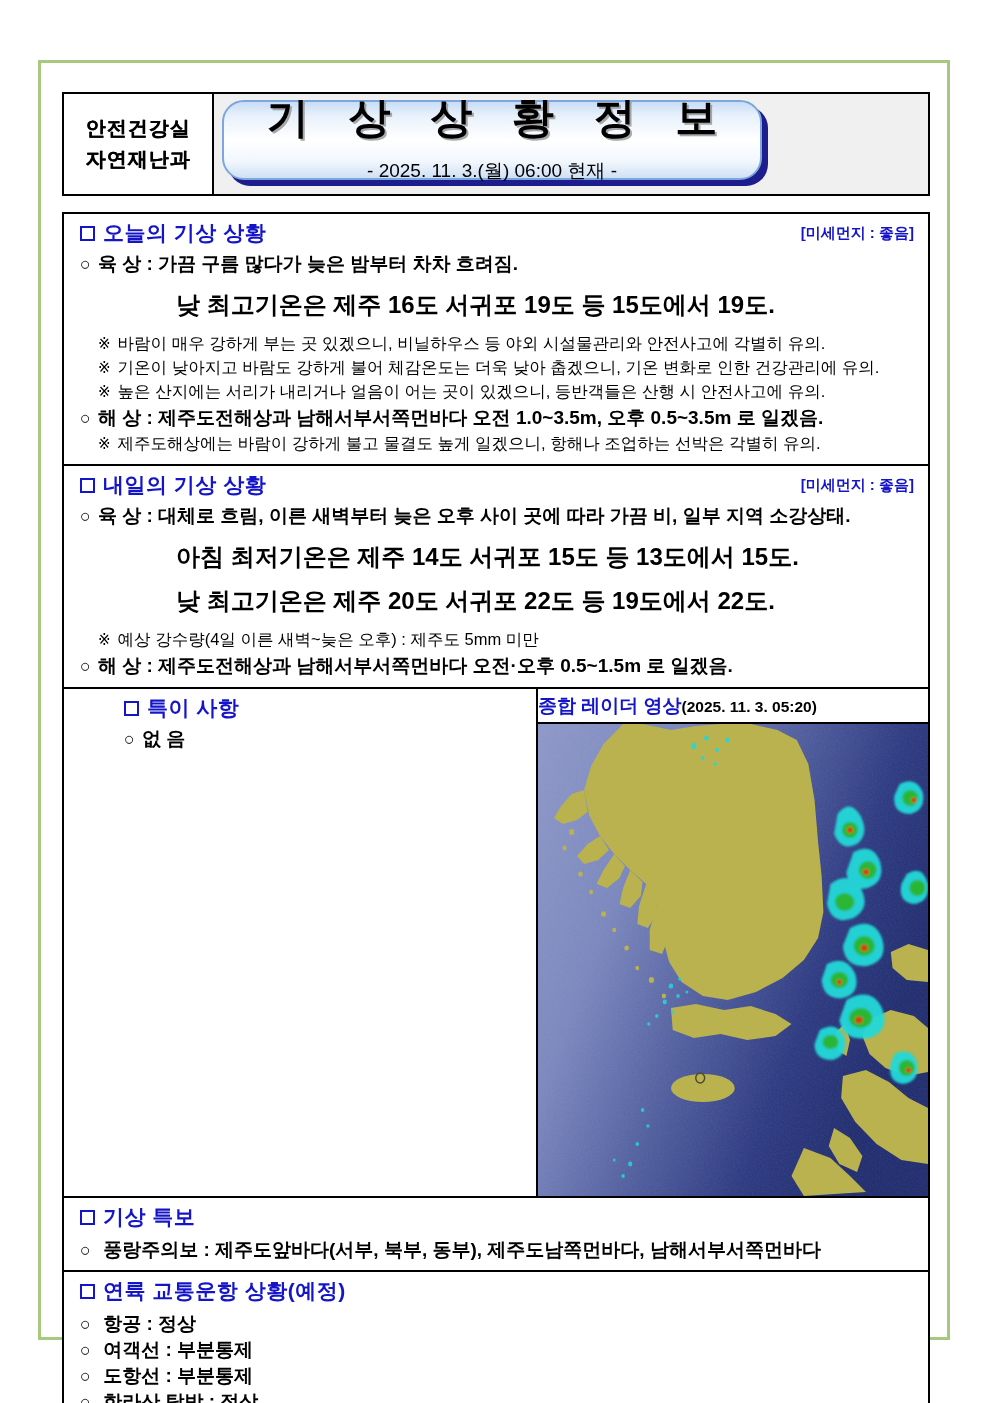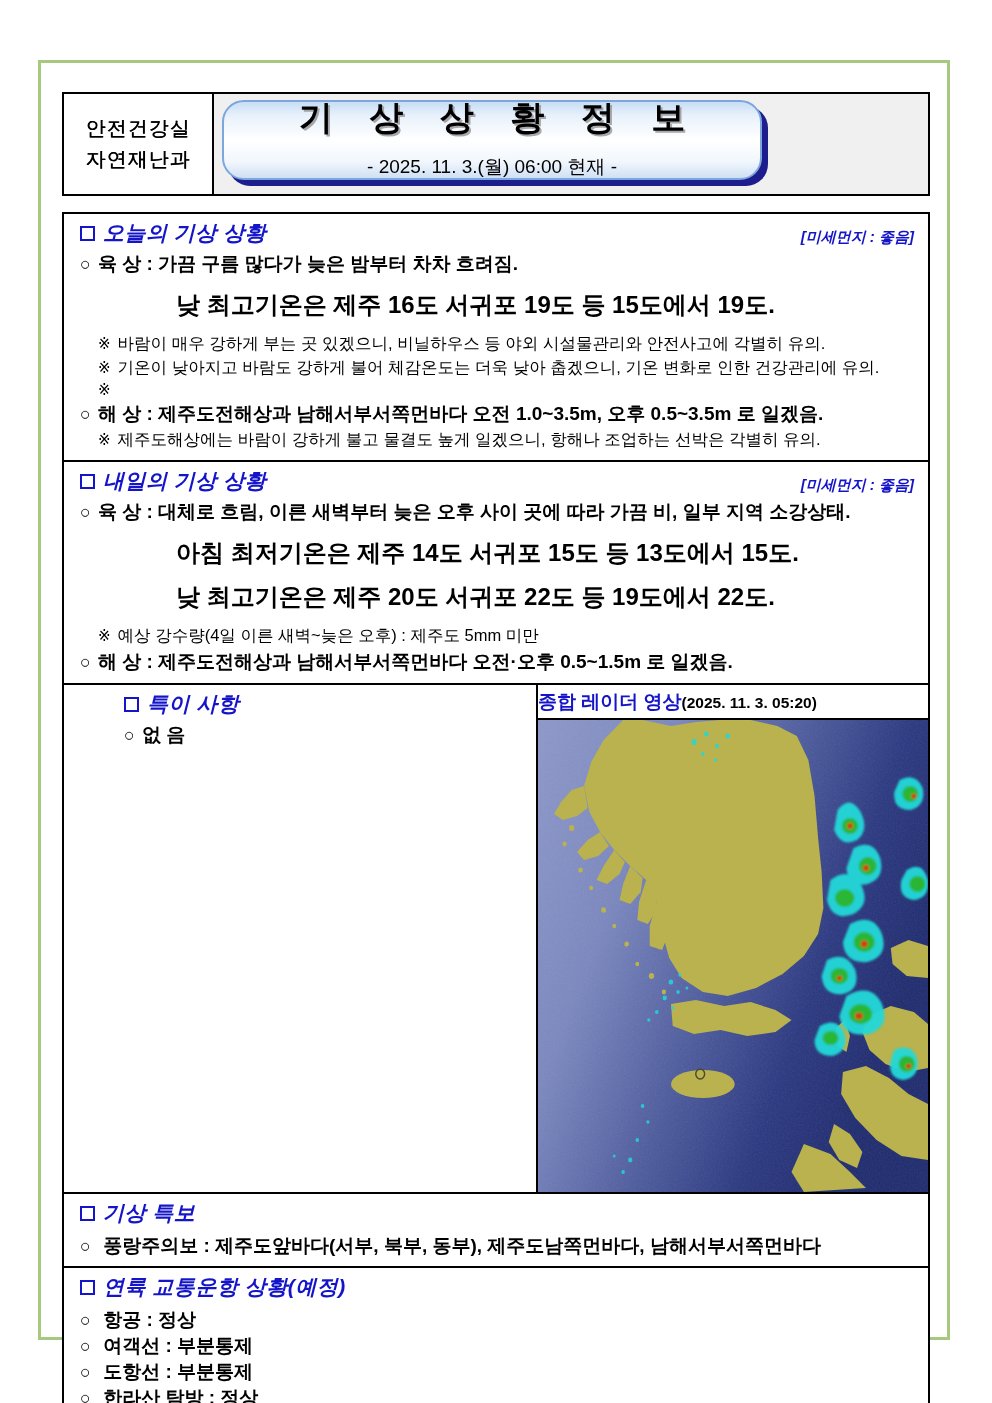--- a/index.html
+++ b/index.html
@@ -53,21 +53,21 @@
   .hdr-cell-mid {
     flex: 1 1 auto;
     background: #f0f0f0;
     position: relative;
     display: flex;
     align-items: center;
     justify-content: center;
   }
   .hdr-side-line {
     font-size: 20px;
-    font-weight: normal;
+    font-weight: bold;
     color: #000;
     letter-spacing: 1px;
     white-space: nowrap;
     text-shadow: 0.5px 0 0 #000;
   }
   .hdr-cell-right .hdr-side-line:first-child { letter-spacing: 4px; }
 
   
   .title-plate-shadow {
     position: absolute;
@@ -88,29 +88,28 @@
     border: 2px solid #7ba7dd;
     box-sizing: border-box;
     background: linear-gradient(180deg,
         #c8ddf5 0%, #e8f1fb 18%, #ffffff 50%, #f2f7fd 78%, #cfe0f4 100%);
     display: flex;
     flex-direction: column;
     align-items: center;
     justify-content: center;
   }
   .title-main {
-    font-size: 34px;
+    font-size: 42px;
     font-weight: bold;
     letter-spacing: 14px;
     color: #000;
     text-indent: 14px;
     line-height: 1.05;
     text-shadow: 2px 2px 0 rgba(140,140,140,0.75);
     white-space: nowrap;
-    font-family: Liberation Serif, serif;
   }
   .title-sub {
     font-size: 19px;
     font-weight: normal;
     color: #000;
     margin-top: 18px;
     white-space: nowrap;
   }
 
   
@@ -125,24 +124,23 @@
     z-index: 2;
   }
   .row {
     border-bottom: 2px solid #000;
     box-sizing: border-box;
   }
   .row:last-child { border-bottom: none; border-radius: 14px; }
 
   .sec-head {
     display: flex;
-    align-items: flex-end;
+    align-items: center;
     justify-content: space-between;
     padding: 5px 14px 3px 16px;
-    font-style: italic;
   }
   .sec-head-left {
     display: flex;
     align-items: center;
     gap: 8px;
   }
   .chk {
     display: inline-block;
     width: 15px;
     height: 15px;
@@ -303,20 +301,21 @@
       <div class="ln ln-note">
         <span class="mk mk-star">※</span>
         <span>바람이 매우 강하게 부는 곳 있겠으니, 비닐하우스 등 야외 시설물관리와 안전사고에 각별히 유의.</span>
       </div>
       <div class="ln ln-note">
         <span class="mk mk-star">※</span>
         <span>기온이 낮아지고 바람도 강하게 불어 체감온도는 더욱 낮아 춥겠으니, 기온 변화로 인한 건강관리에 유의.</span>
       </div>
       <div class="ln ln-note">
         <span class="mk mk-star">※</span>
+        <span>높은 산지에는 서리가 내리거나 얼음이 어는 곳이 있겠으니, 등반객들은 산행 시 안전사고에 유의.</span>
       </div>
 
       <div class="ln ln-main">
         <span class="mk mk-circle">○</span>
         <span>해 상 :</span>
         <span>&nbsp;</span>
         <span>제주도전해상과 남해서부서쪽먼바다 오전 1.0~3.5m, 오후 0.5~3.5m 로 일겠음.</span>
       </div>
       <div class="ln ln-note">
         <span class="mk mk-star">※</span>

